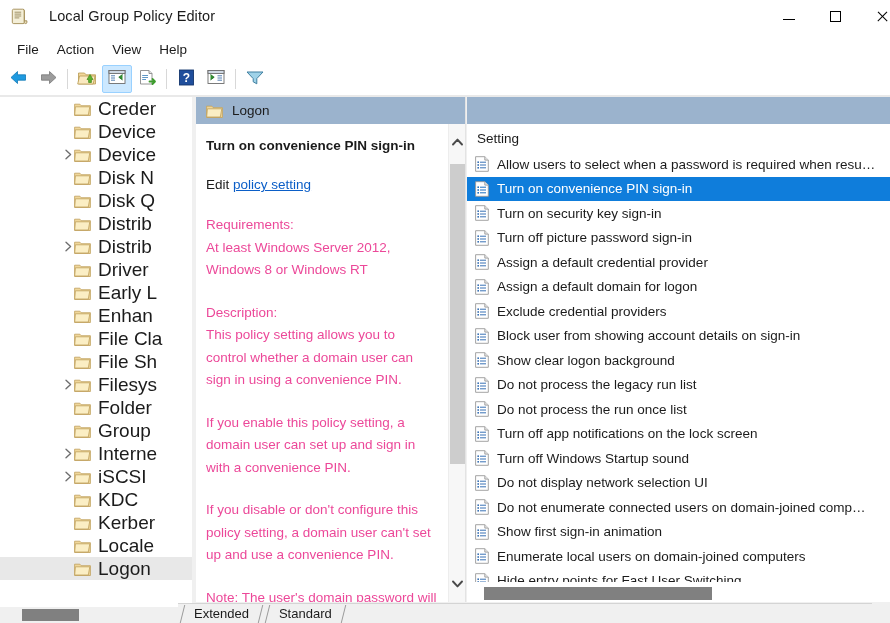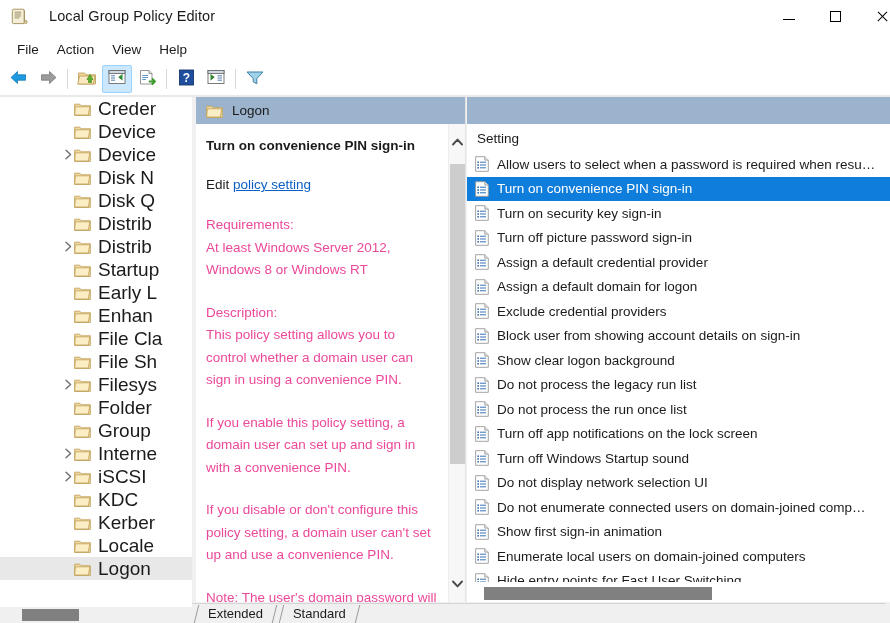--- a/index.html
+++ b/index.html
@@ -324,21 +324,21 @@
   .list-hthumb {
     position: absolute;
     left: 17px; top: 2px;
     width: 228px; height: 13px;
     background: #808080;
   }
 
   
   .tabs-strip {
     position: absolute;
-    left: 192px; bottom: 0;
+    left: 178px; bottom: 0;
     width: 694px; height: 20px;
     background: #f0f0f0;
     border-top: 1px solid #d4d4d4;
     display: flex;
     align-items: flex-end;
   }
   .tab {
     position: relative;
     font-size: 13px;
     color: #1b1b1b;
@@ -565,21 +565,21 @@
                 <path d="M0.6 2.2 h5.3 l1.3 1.5 h9.2 v9.8 h-15.8 z" fill="#f0d79a" stroke="#bfa05c" stroke-width="0.8"></path>
                 <path d="M1.4 4.8 h14.4 l-1.5 8.2 h-13.6 z" fill="#fbeec4" stroke="#bfa05c" stroke-width="0.8"></path>
               </svg></span>
             <span class="tree-label">Distrib</span>
           </div>
           <div class="tree-row">
             <span class="folder-ico"><svg width="17" height="14" viewBox="0 0 17 14">
                 <path d="M0.6 2.2 h5.3 l1.3 1.5 h9.2 v9.8 h-15.8 z" fill="#f0d79a" stroke="#bfa05c" stroke-width="0.8"></path>
                 <path d="M1.4 4.8 h14.4 l-1.5 8.2 h-13.6 z" fill="#fbeec4" stroke="#bfa05c" stroke-width="0.8"></path>
               </svg></span>
-            <span class="tree-label">Startup</span>
+            <span class="tree-label">Driver</span>
           </div>
           <div class="tree-row">
             <span class="folder-ico"><svg width="17" height="14" viewBox="0 0 17 14">
                 <path d="M0.6 2.2 h5.3 l1.3 1.5 h9.2 v9.8 h-15.8 z" fill="#f0d79a" stroke="#bfa05c" stroke-width="0.8"></path>
                 <path d="M1.4 4.8 h14.4 l-1.5 8.2 h-13.6 z" fill="#fbeec4" stroke="#bfa05c" stroke-width="0.8"></path>
               </svg></span>
             <span class="tree-label">Early L</span>
           </div>
           <div class="tree-row">
             <span class="folder-ico"><svg width="17" height="14" viewBox="0 0 17 14">

